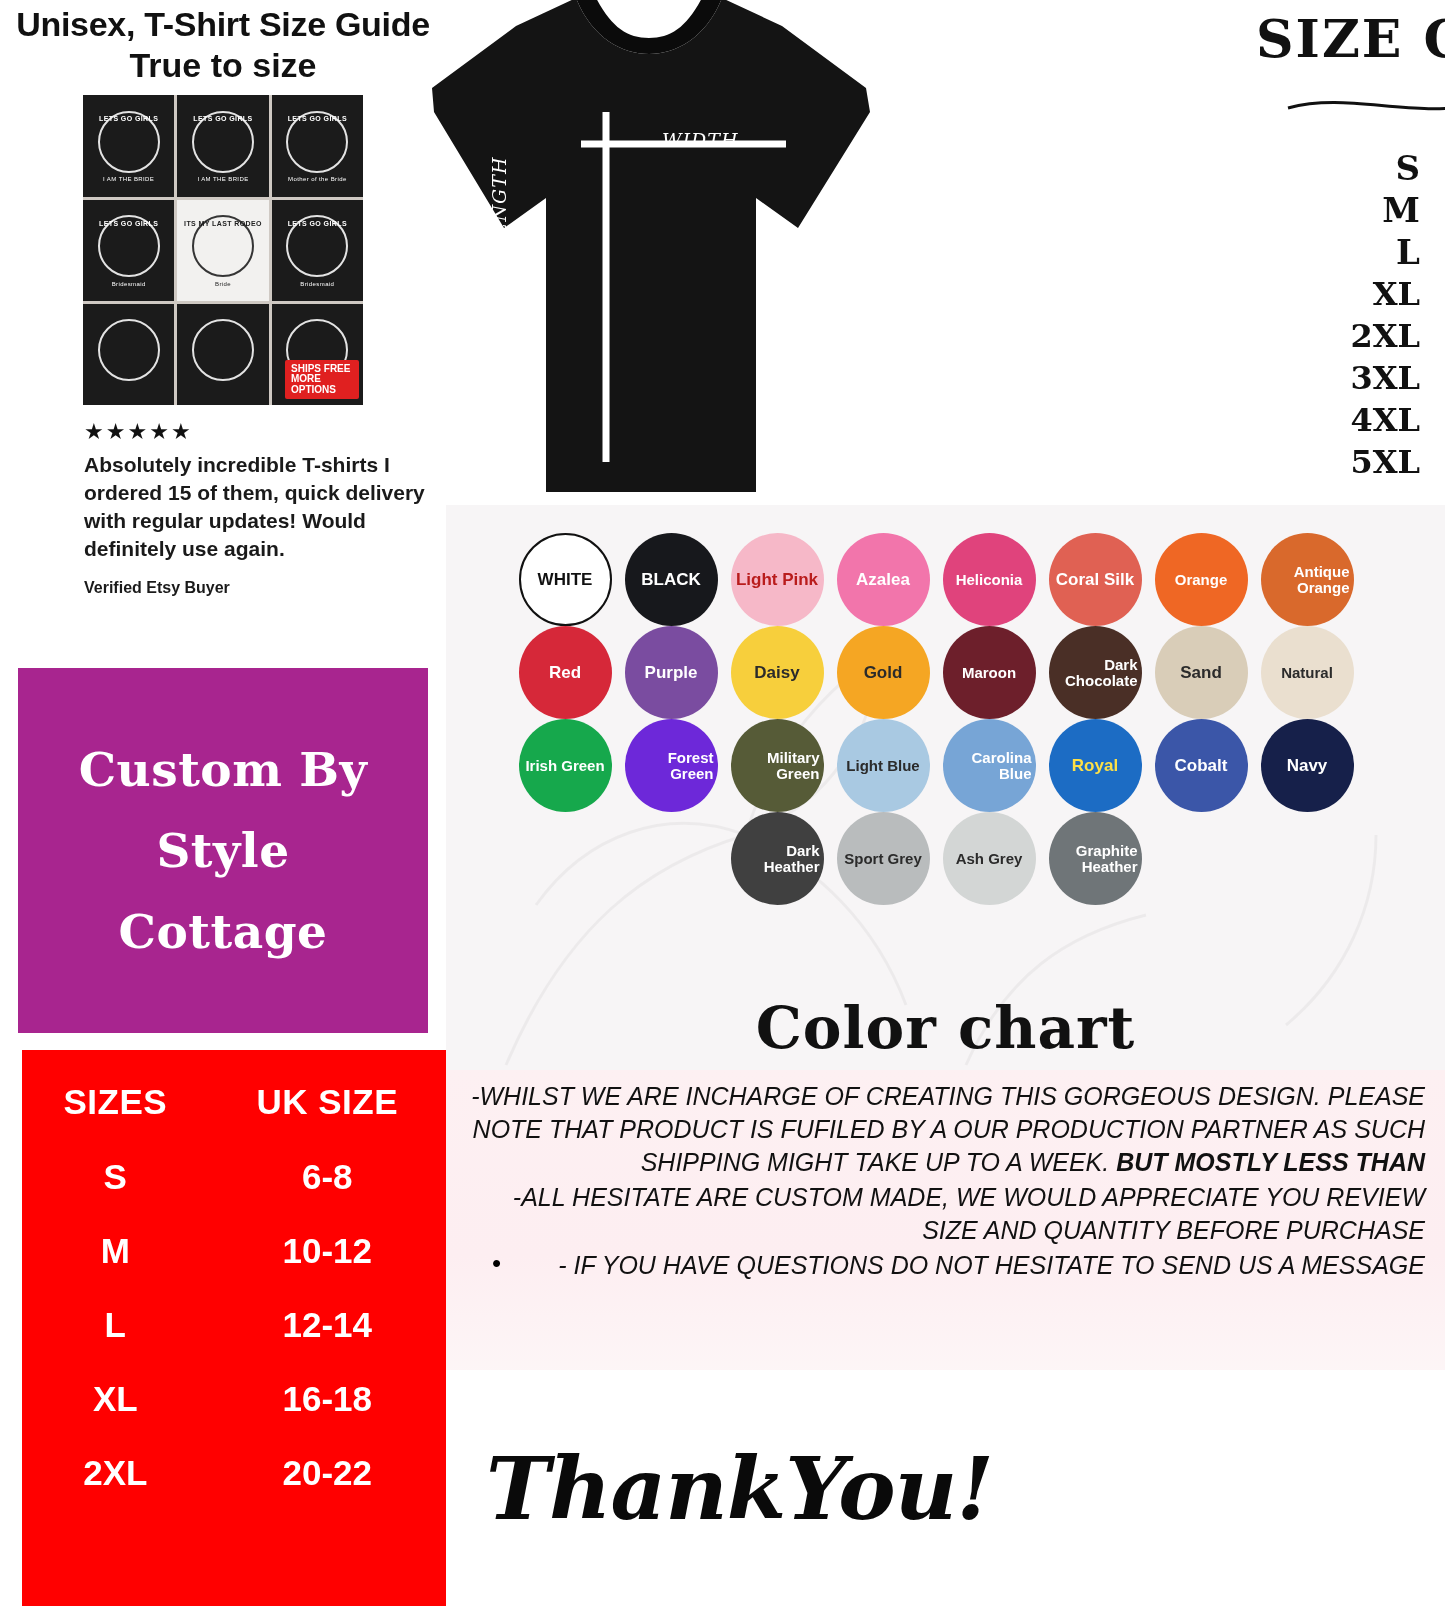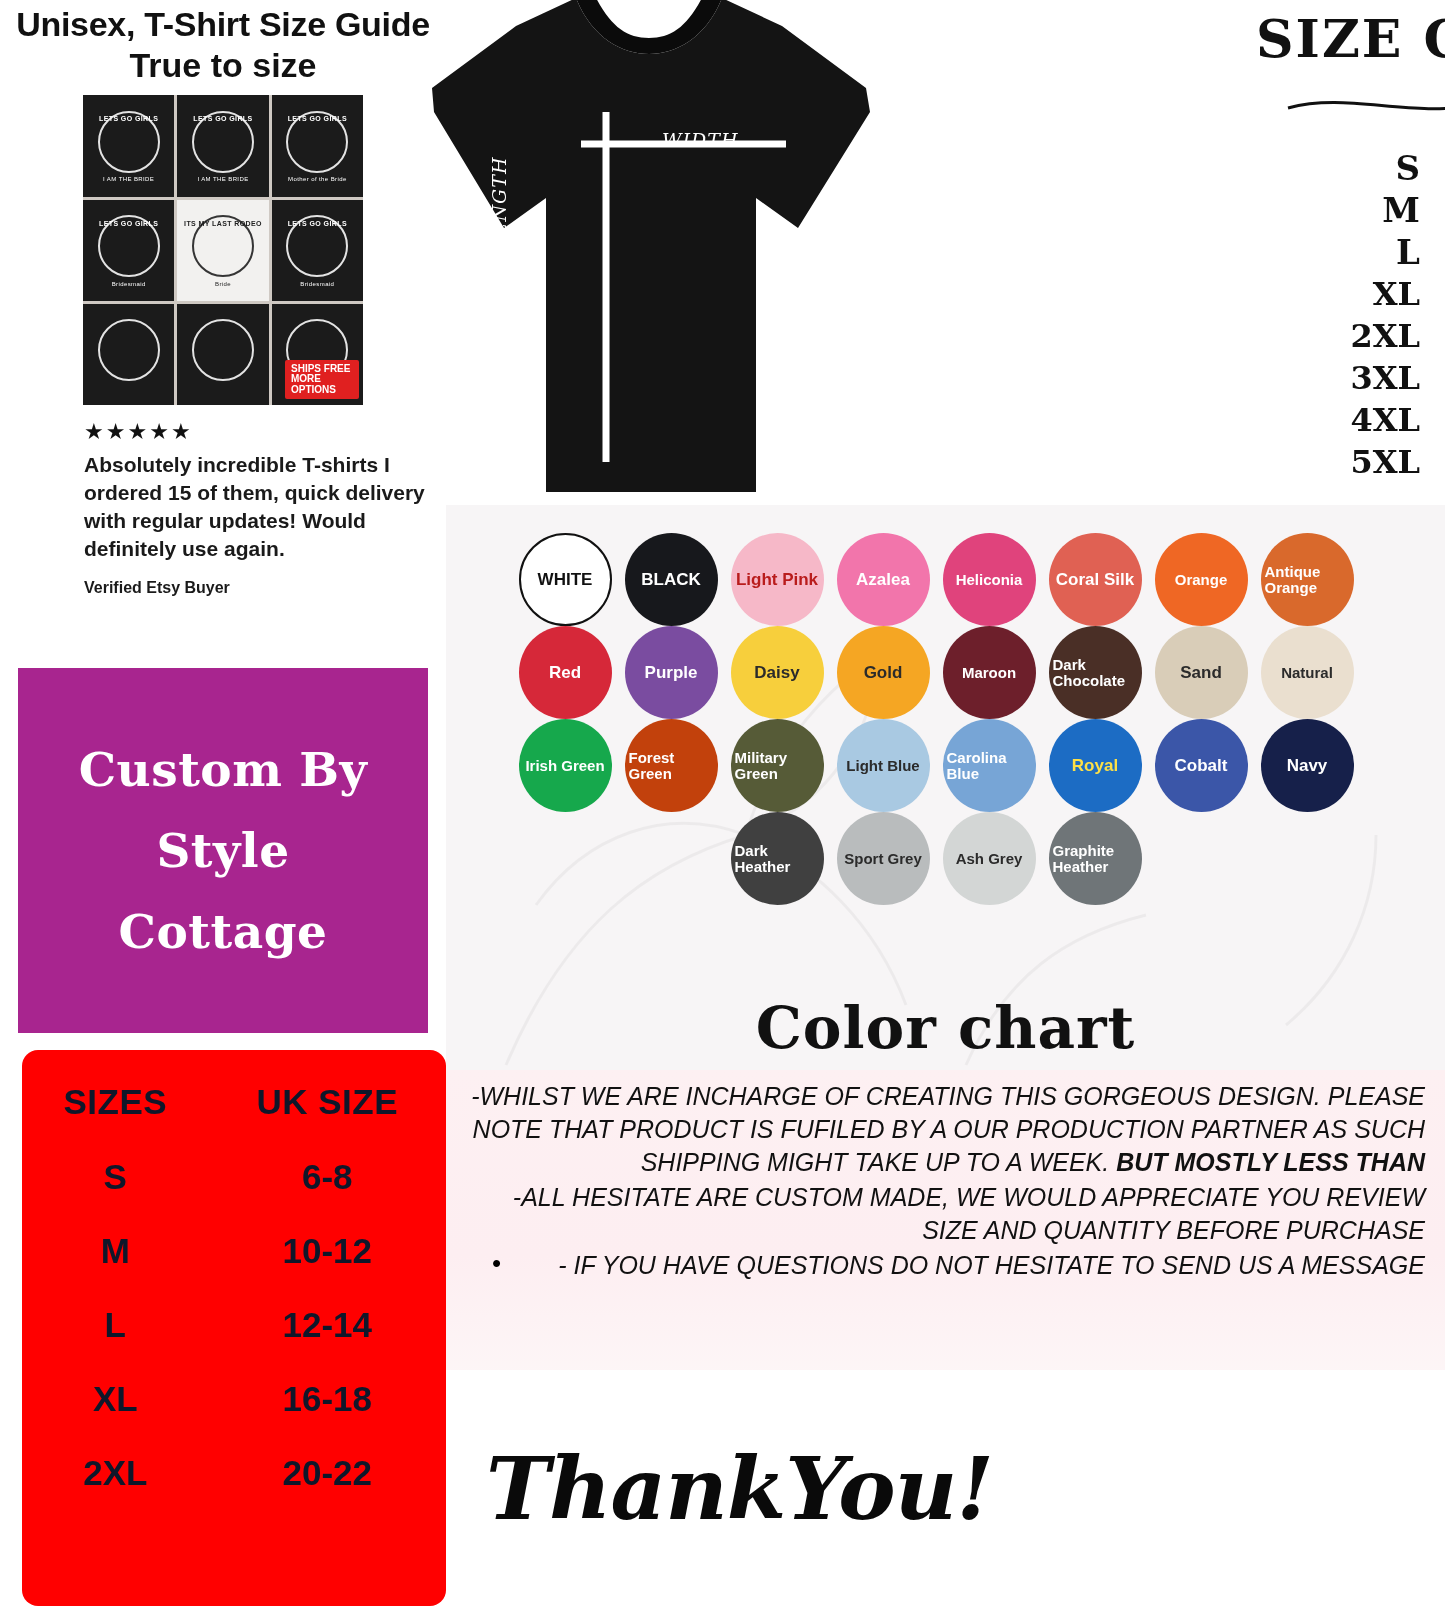--- a/index.html
+++ b/index.html
@@ -69,21 +69,21 @@
 
   .brand-box {
     position:absolute; left:18px; top:668px; width:410px; height:365px;
     background:#a8258f; color:#fff; text-align:center;
     display:flex; flex-direction:column; justify-content:center; gap:26px;
   }
   .brand-line { font-family:"DejaVu Serif", serif; font-weight:700; font-size:47px; letter-spacing:.5px; }
 
   .uk-box {
     position:absolute; left:22px; top:1050px; width:424px; height:556px;
-    background:#ff0000; color:#0f172a; padding: 26px 0 0 0; border-radius: 16px;
+    background:#ff0000; color:#ffffff; padding: 26px 0 0 0;
   }
   .uk-table { width:100%; border-collapse:collapse; }
   .uk-table th {
     font-size: 35px; font-weight:800; padding: 6px 0 18px 0; letter-spacing:.5px;
   }
   .uk-table td {
     font-size: 35px; font-weight:700; text-align:center; padding: 17px 0;
   }
   .uk-table th.c1, .uk-table td.c1 { width: 44%; }
   .uk-table th.c2, .uk-table td.c2 { width: 56%; }
@@ -128,21 +128,21 @@
   }
   .color-bg { position:absolute; inset:0; opacity:.5; }
   .swatch-grid {
     position:absolute; left:66px; top:28px; width:870px;
     display:grid; grid-template-columns: repeat(8, 106px); gap: 0 0;
     justify-content: start;
   }
   .swatch { width:106px; height:93px; display:flex; align-items:center; justify-content:center; }
   .dot {
     width:93px; height:93px; border-radius:50%;
-    display:flex; align-items:center; justify-content:center; text-align:left;
+    display:flex; align-items:center; justify-content:center; text-align:right;
     font-size:17px; font-weight:700; line-height:1.05; padding:4px;
   }
   .dot.small { font-size:15px; }
   .dot.outline { border:2px solid #111; }
   .color-chart-title {
     position:absolute; left:0; right:0; bottom:8px; text-align:center;
     font-family:"DejaVu Serif", serif; font-weight:700; font-size:58px; color:#111; letter-spacing:1px;
   }
 
   
@@ -386,21 +386,21 @@
           <div class="dot" style="background:#d9cdb8;color:#2b2b2b;">Sand</div>
         </div>
       <div class="swatch">
           <div class="dot small" style="background:#eadfcf;color:#2b2b2b;">Natural</div>
         </div>
 
       <div class="swatch">
           <div class="dot small" style="background:#16a84c;color:#ffffff;">Irish Green</div>
         </div>
       <div class="swatch">
-          <div class="dot small" style="background:#c2410c;color:#ffffff;">Forest Green</div>
+          <div class="dot small" style="background:#6d28d9;color:#ffffff;">Forest Green</div>
         </div>
       <div class="swatch">
           <div class="dot small" style="background:#565b37;color:#ffffff;">Military Green</div>
         </div>
       <div class="swatch">
           <div class="dot small" style="background:#a9c9e2;color:#2b2b2b;">Light Blue</div>
         </div>
       <div class="swatch">
           <div class="dot small" style="background:#77a5d6;color:#ffffff;">Carolina Blue</div>
         </div>

